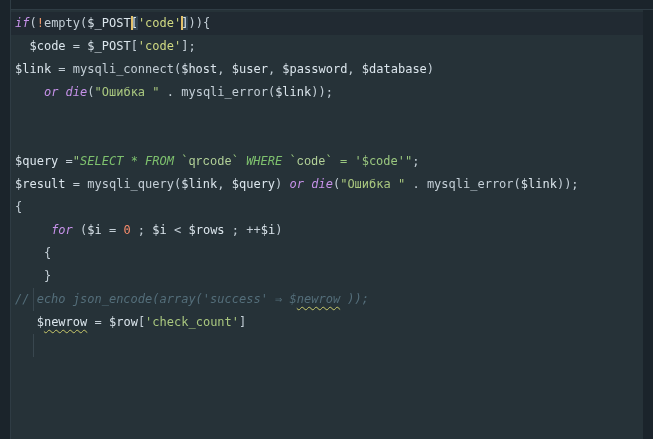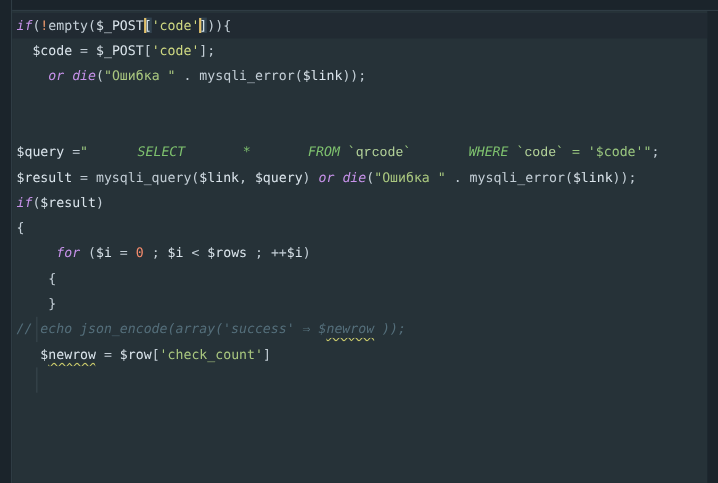--- a/index.html
+++ b/index.html
@@ -27,21 +27,21 @@
     color:var(--fg);padding-left:4px;
   }
   .line.current{background:var(--line-hl);}
   .seg-def{color:var(--fg);}
   .seg-var{color:var(--var);}
   .seg-kw{color:var(--kw);font-style:italic;}
   .seg-op{color:var(--op);}
   .seg-num{color:var(--num);}
   .seg-str{color:var(--str);}
   .seg-str2{color:var(--str2);}
-  .seg-sqlkw{color:var(--sqlkw);font-style:italic;margin-left:45px;}
+  .seg-sqlkw{color:var(--sqlkw);font-style:italic;}
   .seg-sqlstr{color:var(--sqlstr);}
   .seg-sqlid{color:var(--sqlid);font-family:Liberation Mono, monospace;}
   .seg-sqlvar{color:var(--sqlstr);}
   .seg-cmt{color:var(--cmt);font-style:italic;}
   .seg-brk{
     color:var(--brk-fg);background:var(--brk-bg);
     box-shadow:inset 2px 0 0 var(--brk-border);
   }
   .wavy{
     text-decoration-line:underline;text-decoration-style:wavy;
@@ -53,26 +53,26 @@
 </head>
 <body>
 
 <div id="window">
   <div id="top-strip"></div>
   <div id="left-strip"></div>
   <div id="editor">
     <div id="code">
         <div class="line current"><span class="seg-kw">if</span><span class="seg-def">(</span><span class="seg-op">!</span><span class="seg-def">empty</span><span class="seg-def">(</span><span class="seg-var">$_POST</span><span class="seg-brk">[</span><span class="seg-str">'code'</span><span class="seg-brk">]</span><span class="seg-def">)){</span></div>
         <div class="line"><span class="seg-def">  </span><span class="seg-var">$code</span><span class="seg-def"> = </span><span class="seg-var">$_POST</span><span class="seg-def">[</span><span class="seg-str">'code'</span><span class="seg-def">];</span></div>
+        <div class="line"><span class="seg-var">$link</span><span class="seg-def"> = mysqli_connect(</span><span class="seg-var">$host</span><span class="seg-def">, </span><span class="seg-var">$user</span><span class="seg-def">, </span><span class="seg-var">$password</span><span class="seg-def">, </span><span class="seg-var">$database</span><span class="seg-def">)</span></div>
         <div class="line"><span class="seg-def">    </span><span class="seg-kw">or</span><span class="seg-def"> </span><span class="seg-kw">die</span><span class="seg-def">(</span><span class="seg-str2">"Ошибка "</span><span class="seg-def"> . mysqli_error(</span><span class="seg-var">$link</span><span class="seg-def">));</span></div>
         <div class="line"></div>
         <div class="line"></div>
         <div class="line"><span class="seg-var">$query</span><span class="seg-def"> =</span><span class="seg-sqlstr">"</span><span class="seg-sqlkw">SELECT</span><span class="seg-sqlstr"> </span><span class="seg-sqlkw">*</span><span class="seg-sqlstr"> </span><span class="seg-sqlkw">FROM</span><span class="seg-sqlstr"> `</span><span class="seg-sqlid">qrcode</span><span class="seg-sqlstr">` </span><span class="seg-sqlkw">WHERE</span><span class="seg-sqlstr"> `</span><span class="seg-sqlid">code</span><span class="seg-sqlstr">` = '</span><span class="seg-sqlvar">$code</span><span class="seg-sqlstr">'"</span><span class="seg-def">;</span></div>
         <div class="line"><span class="seg-var">$result</span><span class="seg-def"> = mysqli_query(</span><span class="seg-var">$link</span><span class="seg-def">, </span><span class="seg-var">$query</span><span class="seg-def">) </span><span class="seg-kw">or</span><span class="seg-def"> </span><span class="seg-kw">die</span><span class="seg-def">(</span><span class="seg-str2">"Ошибка "</span><span class="seg-def"> . mysqli_error(</span><span class="seg-var">$link</span><span class="seg-def">));</span></div>
-        <div class="line"><span class="seg-kw">if</span><span class="seg-def">(</span><span class="seg-var">$result</span><span class="seg-def">)</span></div>
         <div class="line"><span class="seg-def">{</span></div>
         <div class="line"><span class="seg-def">     </span><span class="seg-kw">for</span><span class="seg-def"> (</span><span class="seg-var">$i</span><span class="seg-def"> = </span><span class="seg-num">0</span><span class="seg-def"> ; </span><span class="seg-var">$i</span><span class="seg-def"> &lt; </span><span class="seg-var">$rows</span><span class="seg-def"> ; ++</span><span class="seg-var">$i</span><span class="seg-def">)</span></div>
         <div class="line"><span class="seg-def">    {</span></div>
         <div class="line"><span class="seg-def">    }</span></div>
         <div class="line"><span class="seg-cmt">// echo json_encode(array('success' ⇒ $</span><span class="seg-cmt wavy">newrow</span><span class="seg-cmt"> ));</span></div>
         <div class="line"><span class="seg-def">   </span><span class="seg-var">$</span><span class="seg-var wavy">newrow</span><span class="seg-def"> = </span><span class="seg-var">$row</span><span class="seg-def">[</span><span class="seg-str2">'check_count'</span><span class="seg-def">]</span></div>
         <div class="line"></div>
       </div>
   <div class="indent-guide" style="left: 22px; top: 278px; height: 23px;"></div>
       <div class="indent-guide" style="left: 22px; top: 324px; height: 23px;"></div>

